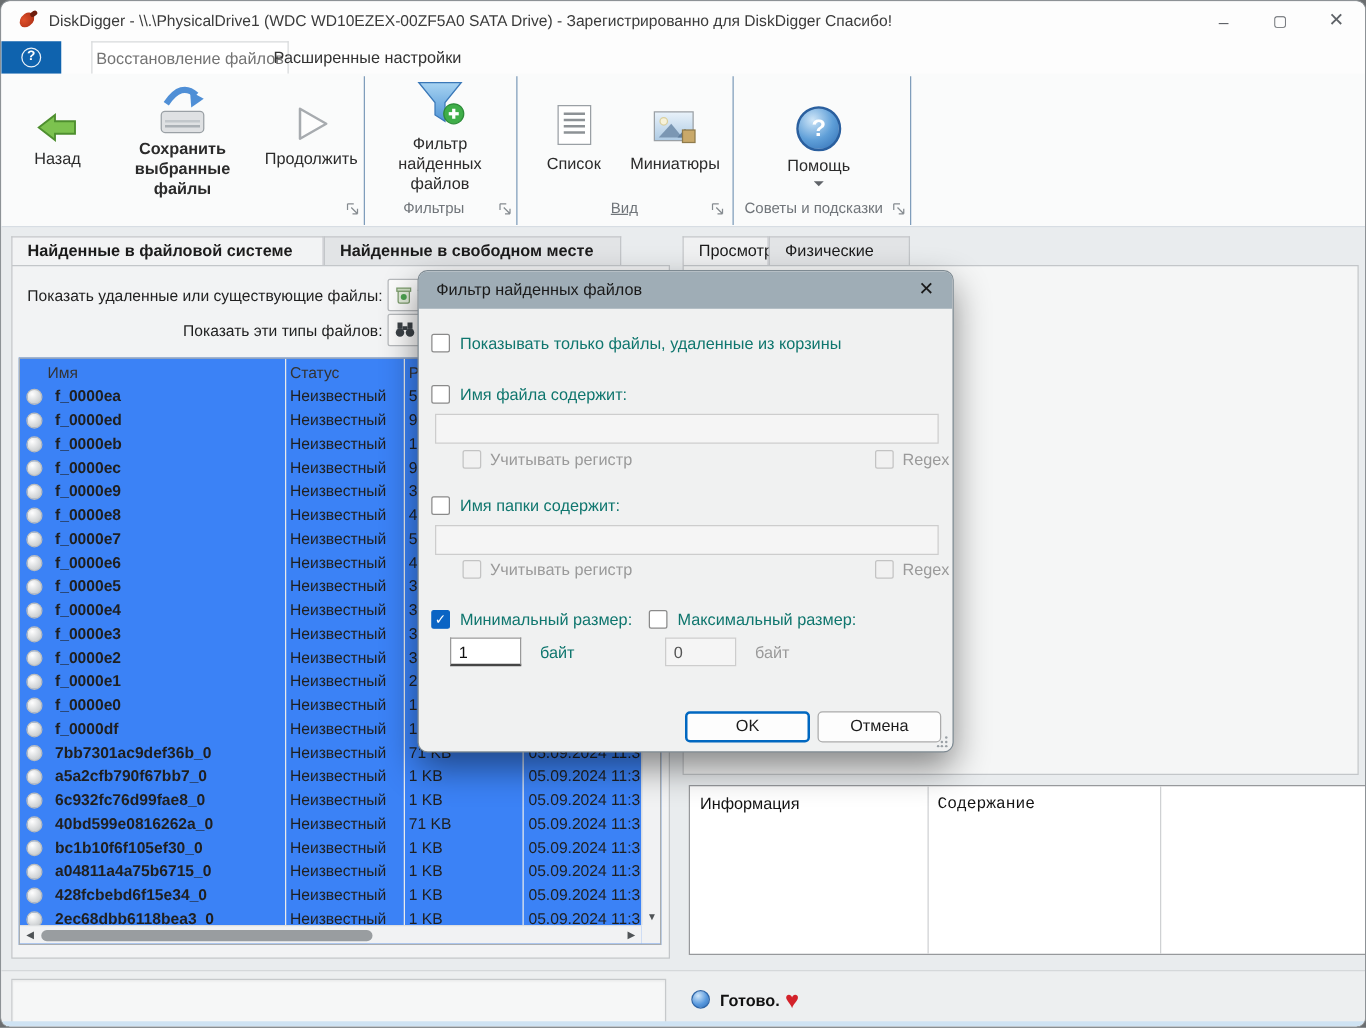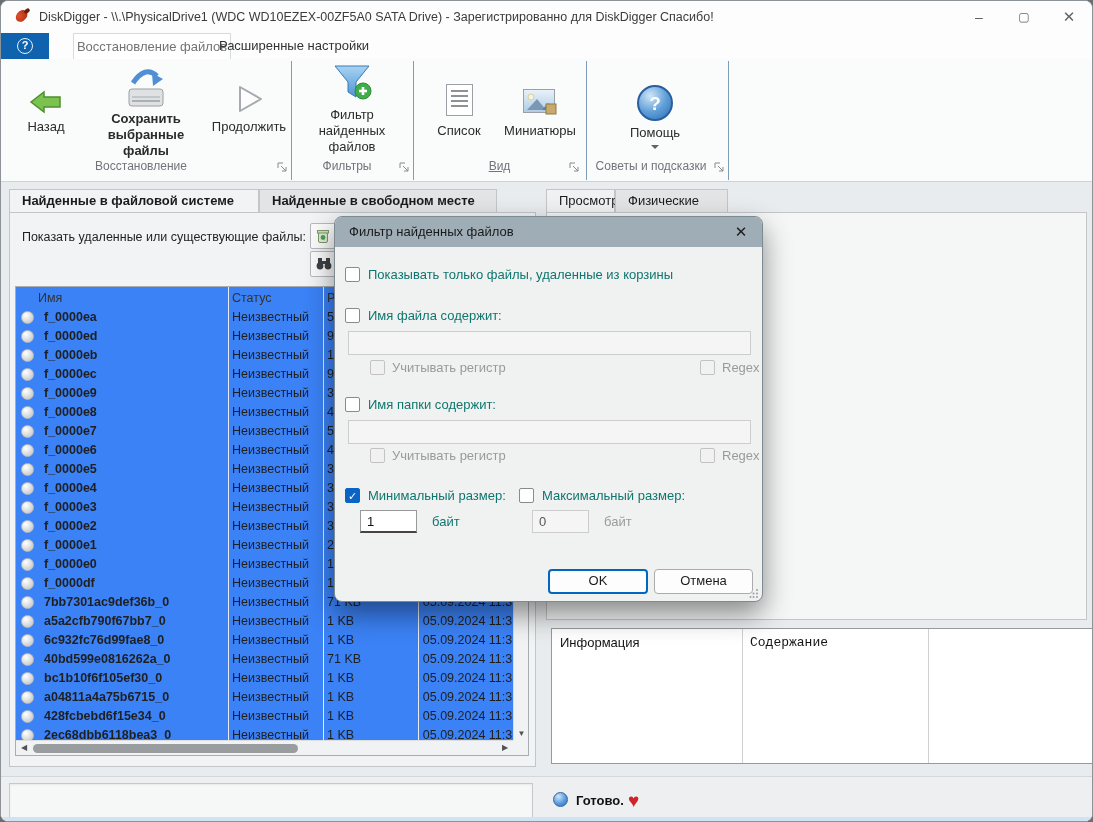--- a/index.html
+++ b/index.html
@@ -135,21 +135,20 @@
         <polygon points="29,6 40,12 30,19" fill="#4f8fd6"></polygon>
       </svg>
       <div class="rbtn-label abs" style="left:0; top:44px; width:122px; font-weight:bold;">Сохранить выбранные файлы</div>
     </div>
     <div class="abs" style="left:208px; top:26px; width:80px;">
       <svg class="abs" style="left:27px; top:0;" width="28" height="28">
         <polygon points="4,2 25,14 4,26" fill="#fdfdfd" stroke="#a7abaf" stroke-width="2" stroke-linejoin="round"></polygon>
       </svg>
       <div class="rbtn-label abs" style="left:0; top:34px; width:80px;">Продолжить</div>
     </div>
-    <div class="grouplabel abs" style="left:10px; width:260px;">Восстановление</div>
     <svg class="launcher abs" style="left:276px;">
         <path d="M1,1 H6 M1,1 V6" stroke="#858b90" fill="none"></path>
         <path d="M4,4 L9,9 M9,9 H5 M9,9 V5" stroke="#858b90" fill="none"></path>
       </svg>
     <div class="vsep abs" style="left:290px;"></div>
 
     <div class="abs" style="left:298px; top:4px; width:106px;">
       <svg class="abs" style="left:33px; top:0;" width="42" height="42">
         <defs>
             <linearGradient id="fg" x1="0" y1="0" x2="0" y2="1">
@@ -228,20 +227,21 @@
   <div id="left-panel" class="abs">
     <div class="filterlabel abs" style="top:11px;">Показать удаленные или существующие файлы:</div>
     <div class="filterbtn abs" style="top:10px;">
       <svg width="14" height="16">
         <rect x="2.5" y="4.5" width="9" height="10" rx="1.5" fill="#e2ecda" stroke="#7b9b6b"></rect>
         <rect x="1.5" y="2.5" width="11" height="2.5" fill="#cfe0c4" stroke="#7b9b6b"></rect>
         <circle cx="7" cy="9.5" r="2.4" fill="#4da24f"></circle>
       </svg>
       <span>Т</span>
     </div>
+    <div class="filterlabel abs" style="top:39px;">Показать эти типы файлов:</div>
     <div class="filterbtn abs" style="top:38px;">
       <svg width="16" height="14">
         <rect x="2" y="1" width="4" height="5" fill="#3c4247"></rect>
           <rect x="10" y="1" width="4" height="5" fill="#3c4247"></rect>
         <circle cx="4" cy="9" r="3.4" fill="#3c4247"></circle>
           <circle cx="12" cy="9" r="3.4" fill="#3c4247"></circle>
         <rect x="6" y="4" width="4" height="3" fill="#3c4247"></rect>
       </svg>
       <span>В</span>
     </div>

